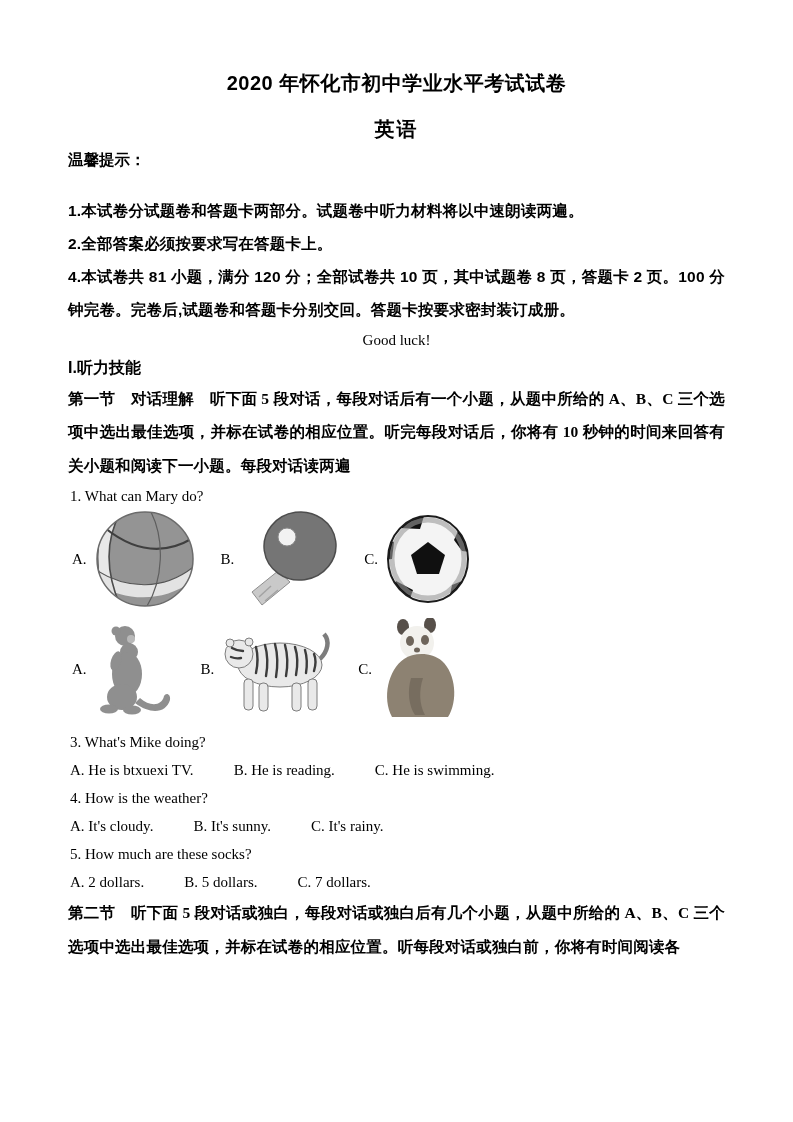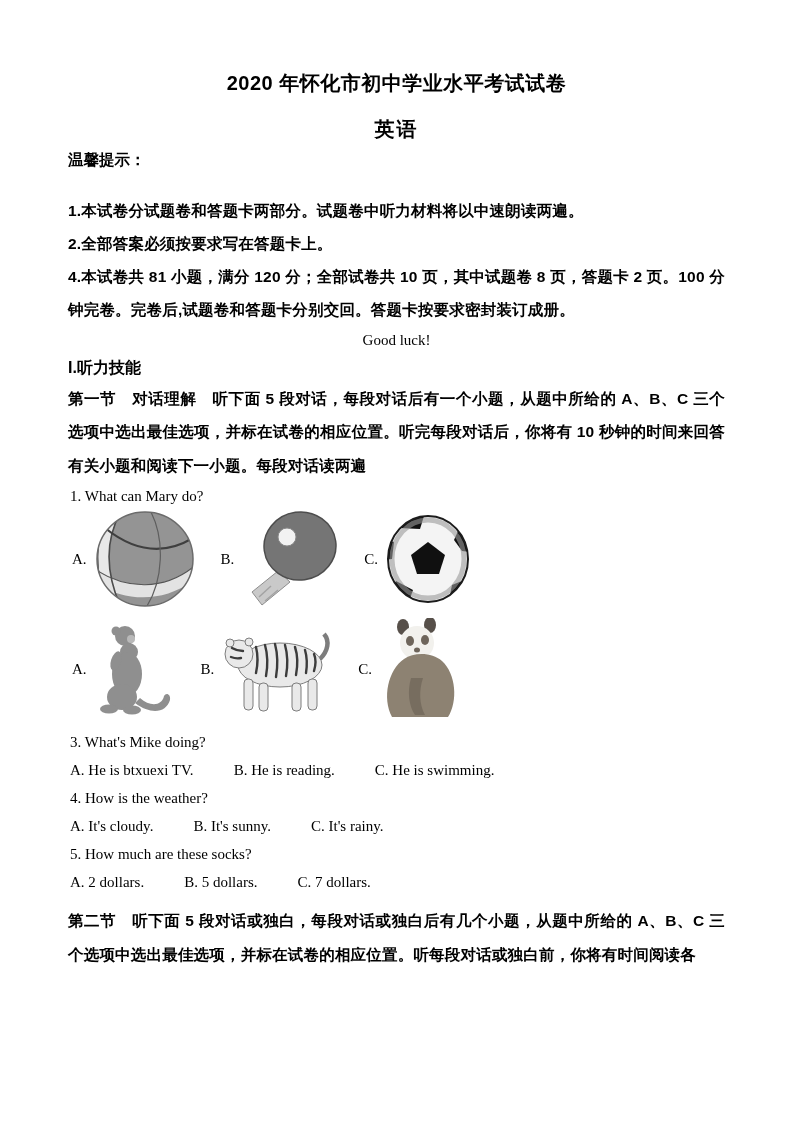--- a/index.html
+++ b/index.html
@@ -11,22 +11,22 @@
     font-family:"Liberation Serif","DejaVu Serif",serif; color:#000;
   }
   .cn { font-family:"Liberation Sans","DejaVu Sans",sans-serif; font-weight:700; }
   .title { text-align:center; font-size:20px; line-height:22px; letter-spacing:0.5px; }
   .subject { text-align:center; font-size:20px; line-height:22px; margin-top:24px; letter-spacing:2px; }
   .notice-h { font-size:15.5px; line-height:20px; margin-top:10px; }
   .notes { margin-top:24px; }
   .note { font-size:15.5px; line-height:33px; text-align:justify; letter-spacing:0.2px; }
   .goodluck { font-size:15px; line-height:28px; font-weight:400; text-align:center; }
   .part-h { font-size:16px; line-height:28px; }
-  .intro { font-size:15.5px; line-height:33.4px; text-align:justify; letter-spacing:0.2px; }
-  .intro2 { margin-top:8px; }
+  .intro { font-size:15.5px; line-height:33.4px; text-align:justify; letter-spacing:0.2px;font-family:Liberation Serif, serif; }
+  .intro2 { }
   .q-text { font-size:15px; line-height:28px; padding-left:2px; }
   .opt-row { font-size:15px; line-height:28px; display:flex; padding-left:2px; }
   .opt-row .t-opt { margin-right:40px; white-space:nowrap; }
   .img-row { display:flex; align-items:center; padding-left:4px; margin:0 0 10px 0; }
   .img-opt { display:flex; align-items:center; margin-right:26px; }
   .img-opt .lbl { font-size:15px; margin-right:8px; }
   .img-row2 { margin-bottom:8px; }
   .watermark {
     position:absolute; left:0; top:1124px; width:633px; text-align:center;
     font-family:"Liberation Sans","DejaVu Sans",sans-serif;

